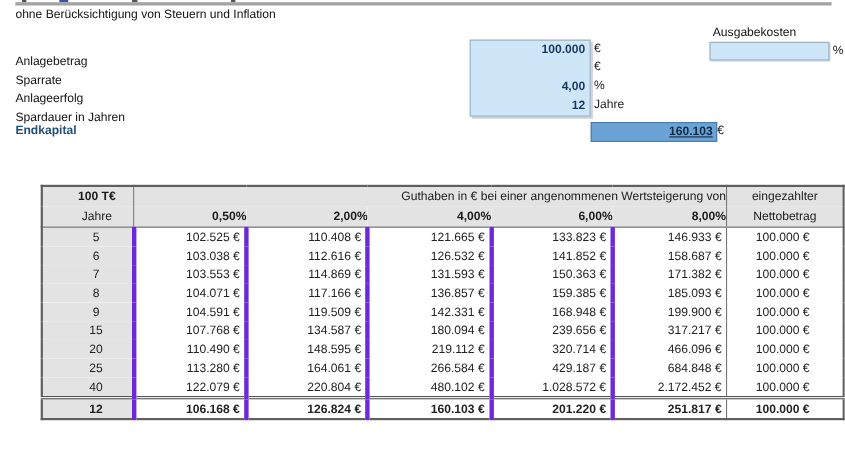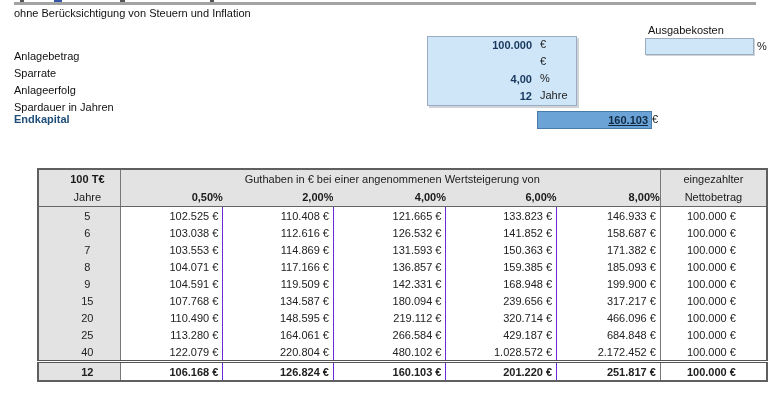--- a/index.html
+++ b/index.html
@@ -10,21 +10,21 @@
   .top-bar{position:absolute;left:14px;top:2px;width:742px;height:3px;background:#a3a3a3;}
   .remnant{position:absolute;top:0;height:2px;background:#555;}
   .remnant.blue{background:#3355aa;}
 
   .subtitle{position:absolute;left:14px;top:7px;color:#111;}
 
   
   .field-label{position:absolute;left:14px;height:14px;color:#111;margin-top:12px;}
   .rl0{top:38px}.rl1{top:55px}.rl2{top:72px}.rl3{top:89px}
 
-  .input-block{position:absolute;left:427px;top:36px;width:108px;height:68px;background:#cfe6f8;border:1px solid #9badc0;box-shadow:2px 2px 0 rgba(120,130,140,.35);padding-left:40px;}
+  .input-block{position:absolute;left:427px;top:36px;width:108px;height:68px;background:#cfe6f8;border:1px solid #9badc0;box-shadow:2px 2px 0 rgba(120,130,140,.35);}
   .input-row{position:absolute;left:0;width:104px;height:17px;line-height:17px;text-align:right;padding-right:3px;font-weight:bold;color:#17375e;}
   .ir0{top:0}.ir1{top:17px}.ir2{top:34px}.ir3{top:51px}
 
   .unit-label{position:absolute;left:540px;height:14px;color:#222;}
   .ru0{top:38px}.ru1{top:55px}.ru2{top:72px}.ru3{top:89px}
 
   .ausg-label{position:absolute;left:648px;top:24px;color:#111;}
   .ausg-cell{position:absolute;left:645px;top:38px;width:107px;height:15px;background:#cfe6f8;border:1px solid #9badc0;box-shadow:1px 1px 0 rgba(120,130,140,.35);}
   .ausg-unit{position:absolute;left:757px;top:40px;color:#222;}
 
@@ -38,21 +38,21 @@
   table{border:2px solid #5f5f5f;}
   th,td{padding:0;border:none;font-weight:normal;overflow:hidden;white-space:nowrap;}
   thead th{background:#e3e3e3;height:18px;}
   .c-year{width:65px;text-align:center;background:#e3e3e3;border-right:1px solid #777;padding-left:16px;}
   .span-cell{text-align:left;padding-left:4px;}
   .c-rate{width:0;text-align:right;font-weight:bold;}
   .c-last{border-left:1px solid #777;text-align:center;}
   tr.h2 th{border-bottom:1px solid #666;}
   tbody td{height:17px;background:#fff;text-align:right;padding-right:4px;color:#222;}
   tbody td.c-year{background:#e3e3e3;text-align:center;padding-right:0;}
-  tbody td.c-val{border-left:1px solid #6d28d9;}
+  tbody td.c-val{border-left:4px solid #6d28d9;}
   tbody td.c-last{border-left:1px solid #777;background:#fff;}
   tbody tr.final td{border-top:3px double #555;font-weight:bold;}
 </style>
 </head>
 <body>
 
 <div id="screen">
 
   <div class="remnant" style="left:20px;width:4px;"></div>
   <div class="remnant blue" style="left:54px;width:8px;"></div>
@@ -94,21 +94,21 @@
           <col style="width:103px">
           <col style="width:111px">
         <col style="width:113px">
           <col style="width:111px">
           <col style="width:104px">
           <col style="width:107px">
       </colgroup>
       <thead>
         <tr class="h1">
           <th class="c-year" style="font-weight:bold;">100 T€</th>
-          <th class="span-cell c-last" colspan="5" style="border-left:1px solid #777;text-align:center;">Guthaben in € bei einer angenommenen Wertsteigerung von</th>
+          <th class="span-cell c-last" colspan="5" style="border-left:1px solid #777;text-align:right;">Guthaben in € bei einer angenommenen Wertsteigerung von</th>
           <th class="c-last">eingezahlter</th>
         </tr>
         <tr class="h2">
           <th class="c-year">Jahre</th>
           <th class="c-rate">0,50%</th>
           <th class="c-rate">2,00%</th>
           <th class="c-rate">4,00%</th>
           <th class="c-rate">6,00%</th>
           <th class="c-rate">8,00%</th>
           <th class="c-last">Nettobetrag</th>

